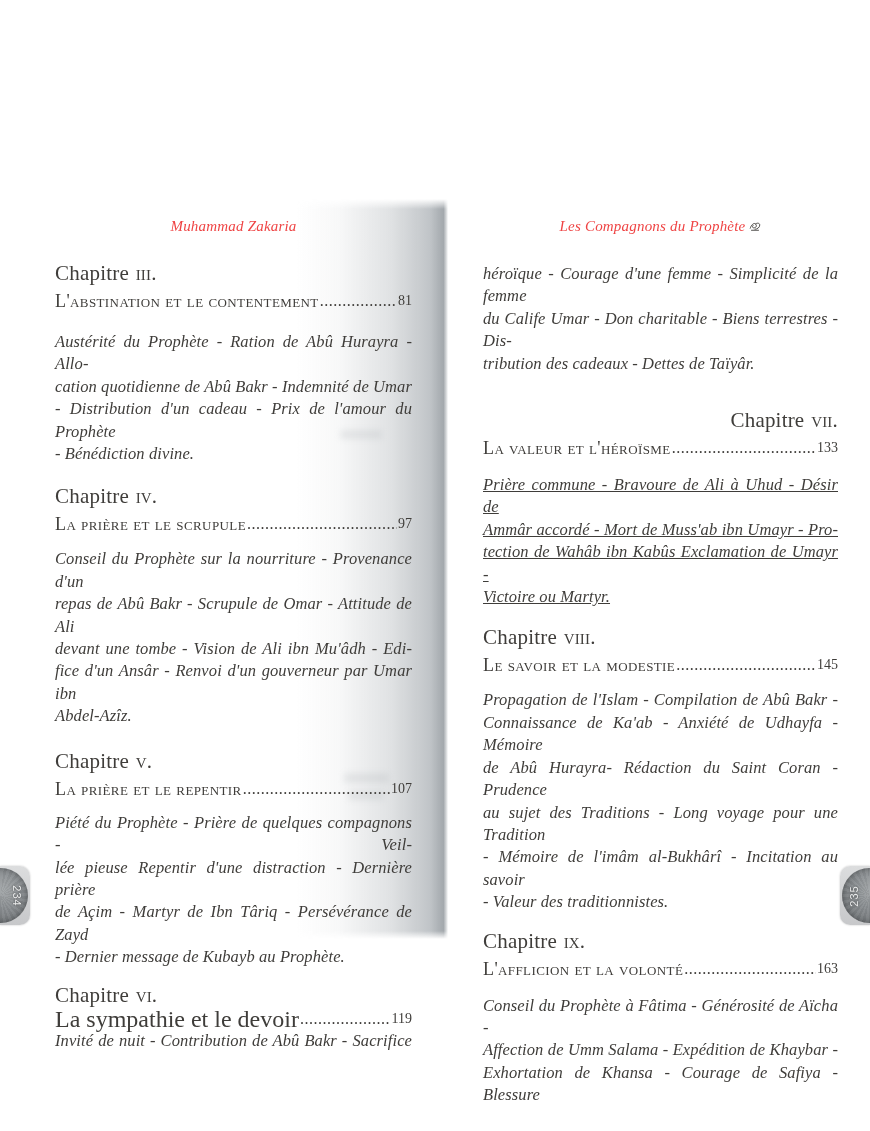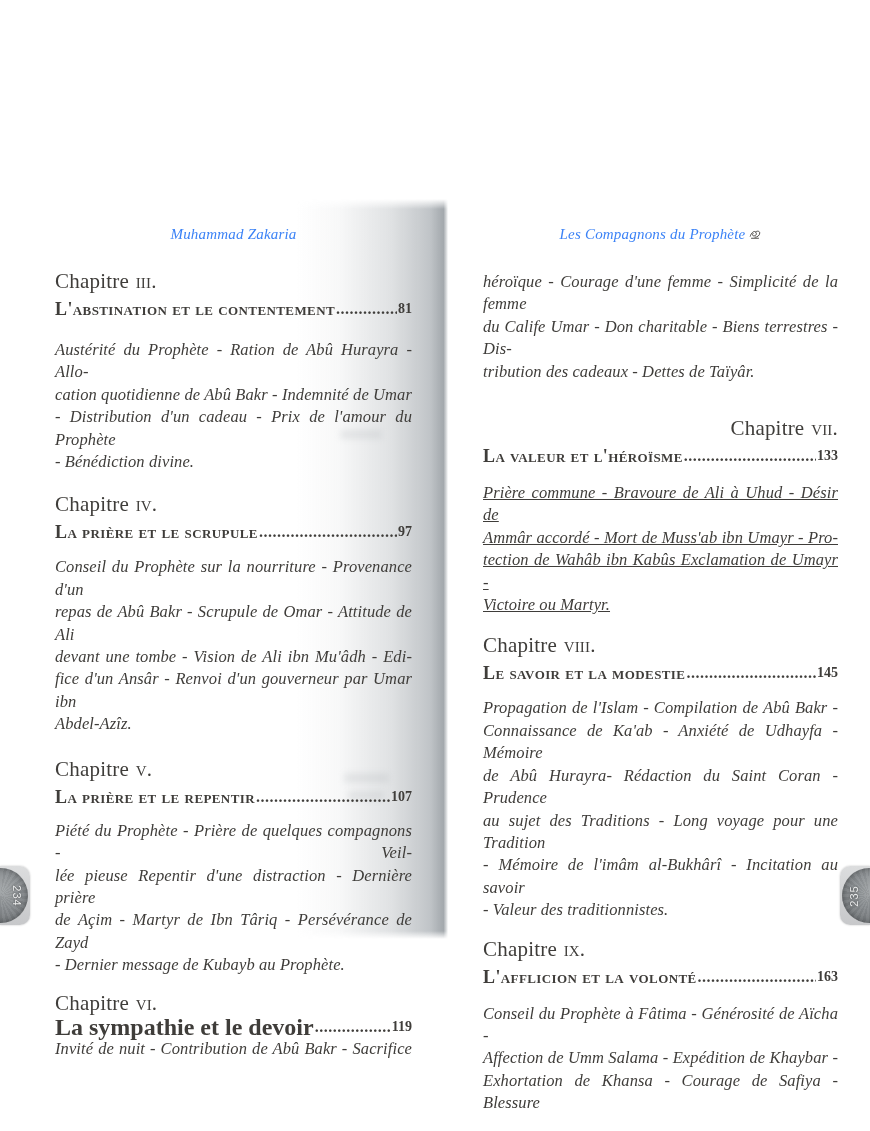--- a/index.html
+++ b/index.html
@@ -26,31 +26,31 @@
     mask-image:linear-gradient(180deg, transparent 0, #000 10px, #000 calc(100% - 8px), transparent 100%);
   }
   .smudge { position:absolute; background:#a9aeb2; opacity:0.22; filter:blur(3px); border-radius:3px; }
 
   
   .col { position:absolute; top:0; }
   .col-left  { left:55px;  width:357px; }
   .col-right { left:483px; width:355px; }
 
   .runhead {
-    margin-top:27px; height:19px; text-align:center;
-    font-style:italic; font-size:15px; line-height:19px; color:#3b82f6;
+    margin-top:19px; height:19px; text-align:center;
+    font-style:italic; font-size:15px; line-height:19px; color:#ef4444;
     letter-spacing:0.2px;
   }
   .runhead svg { vertical-align:-1px; margin-left:4px; }
 
   .chap { font-size:21px; line-height:26px; margin-top:19px; letter-spacing:0.2px; }
   .chap .num { font-variant:small-caps; margin-left:0.32em; }
 
   .toc-line {
-    display:flex; align-items:flex-start; margin-top:2px; line-height:26px;font-weight:bold;
+    display:flex; align-items:flex-start; margin-top:2px; line-height:26px;
   }
   .toc-line .toc-title { flex:0 0 auto; white-space:nowrap; }
   .sc .toc-title { font-variant:small-caps; font-size:18px; letter-spacing:0.4px; }
   .plain .toc-title { font-size:24px; }
   .toc-line .dots {
     flex:1 1 auto; min-width:0; overflow:hidden; white-space:nowrap;
     font-size:16px; letter-spacing:0.5px; margin:0 1px;
   }
   .toc-line .pg { flex:0 0 auto; font-size:14px; }
 

